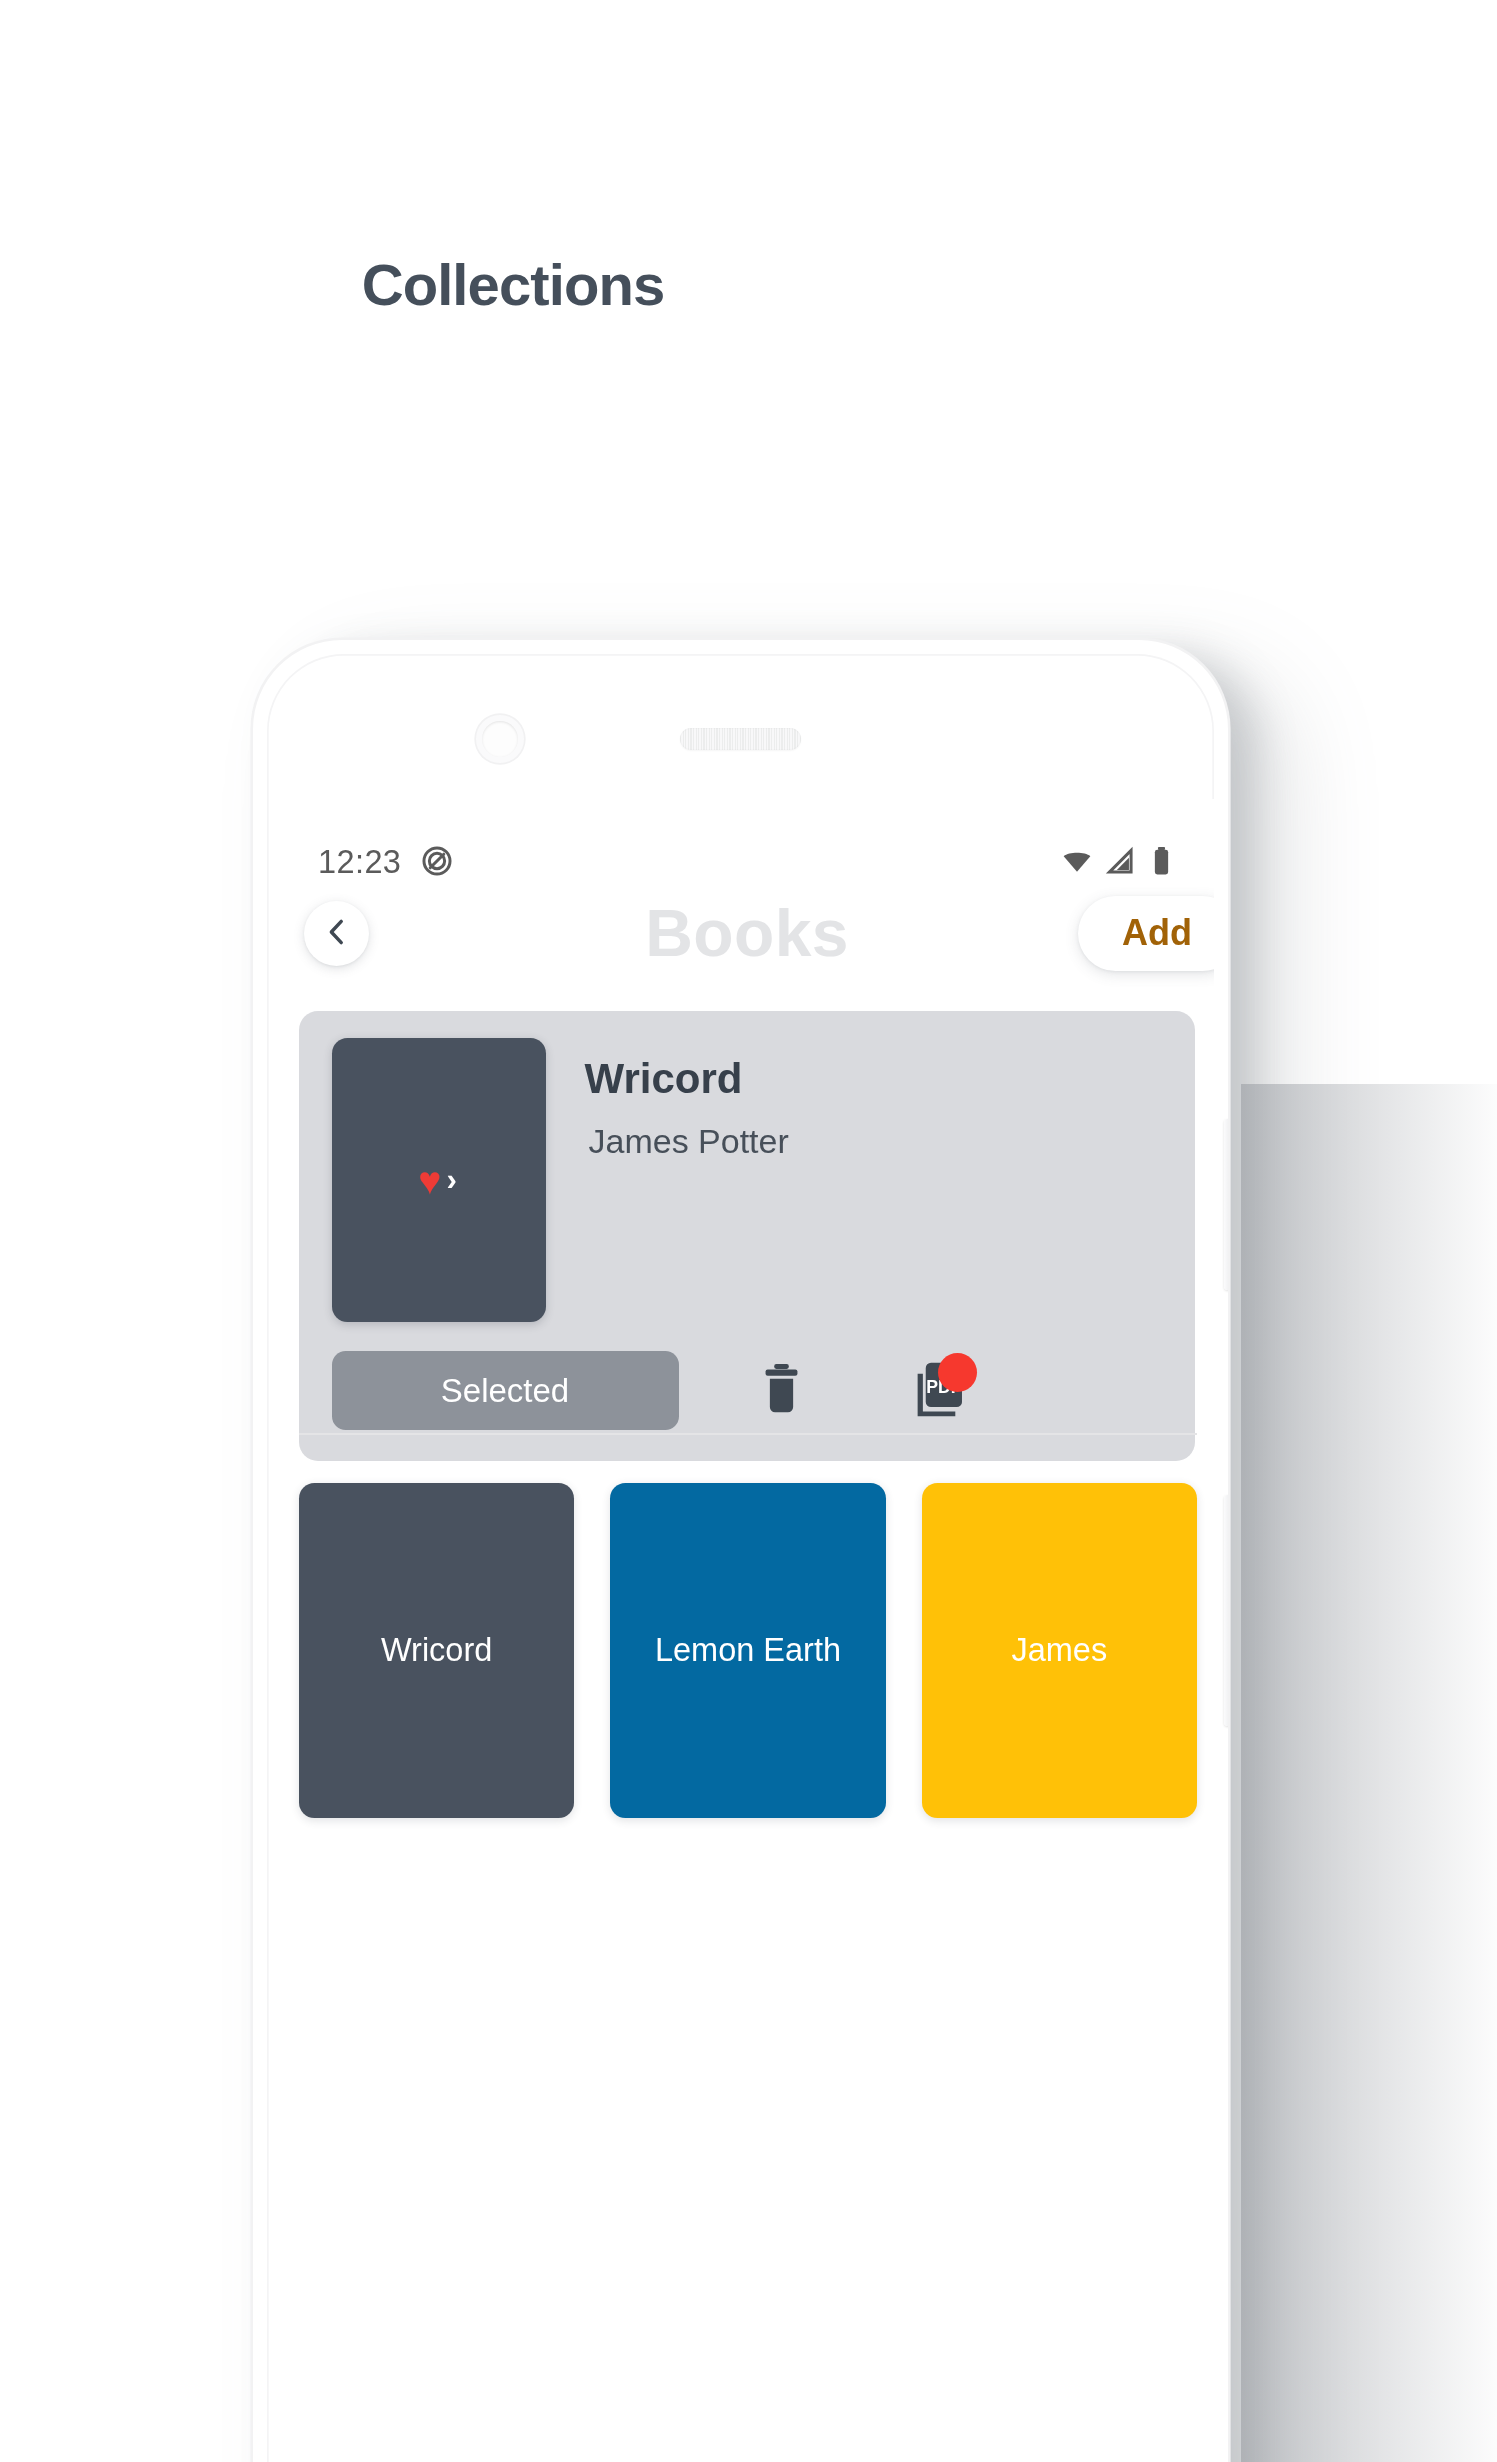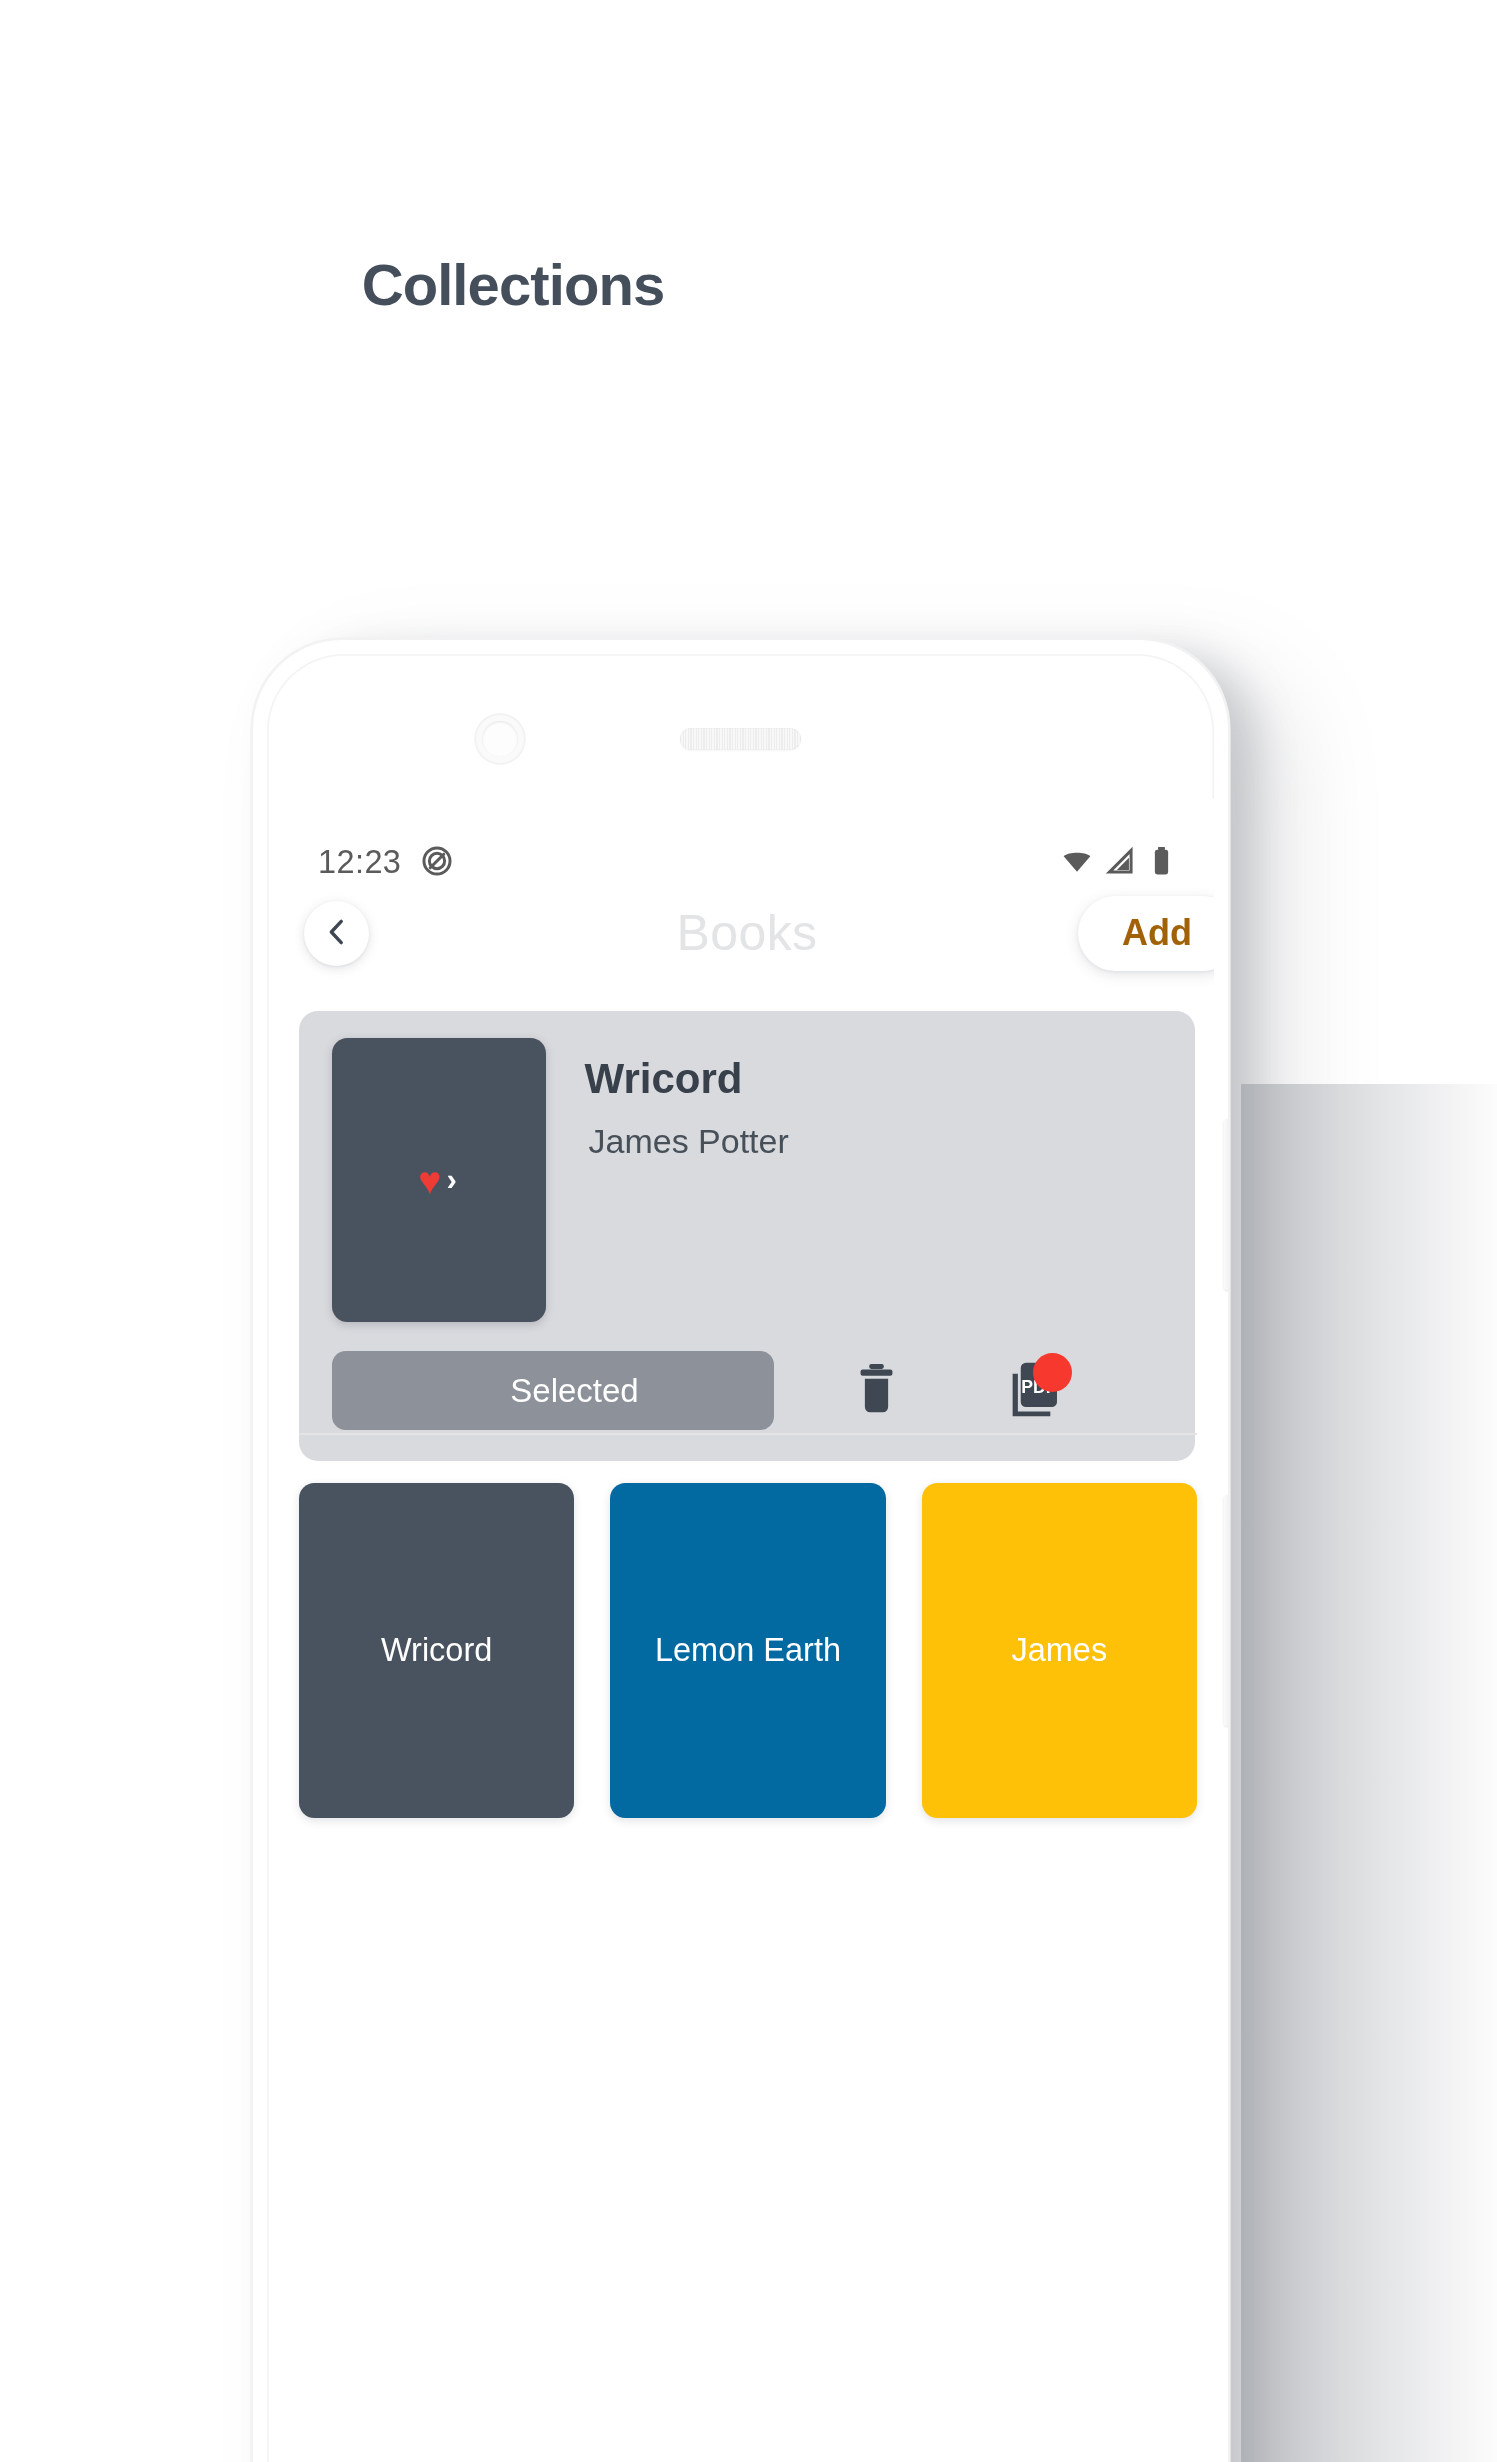--- a/index.html
+++ b/index.html
@@ -153,22 +153,22 @@
     border-radius: 50%;
     background: #ffffff;
     box-shadow: 0 2.6px 10.3px rgba(90,95,105,0.18), 0 0.9px 2.6px rgba(90,95,105,0.10);
     display: flex;
     align-items: center;
     justify-content: center;
   }
   .app-bar-title {
     width: 100%;
     text-align: center;
-    font-size: 50px;
-    font-weight: 400;
+    font-size: 66px;
+    font-weight: 700;
     color: #e3e4e6;
     letter-spacing: 0.4px;
     user-select: none;
   }
   .add-button {
     position: absolute;
     right: -26px;
     height: 75px;
     min-width: 162px;
     border-radius: 38px;
@@ -230,31 +230,30 @@
     color: #474f59;
     margin: 4px;
     line-height: 1.1;
   }
   .card-actions {
     margin-top: 29px;
     display: flex;
     align-items: center;
   }
   .selected-pill {
-    width: 398px;
+    width: 347px;
     height: 79px;
     border-radius: 13.7px;
     background: #8d929a;
     color: #ffffff;
     font-size: 33px;
     font-weight: 400;
     display: flex;
     align-items: center;
     justify-content: center;
-    padding-left: 44px;
   }
   .icon-btn {
     width: 85px;
     height: 79px;
     display: flex;
     align-items: center;
     justify-content: center;
     position: relative;
   }
   .icon-btn.trash  { margin-left: 60px; }

